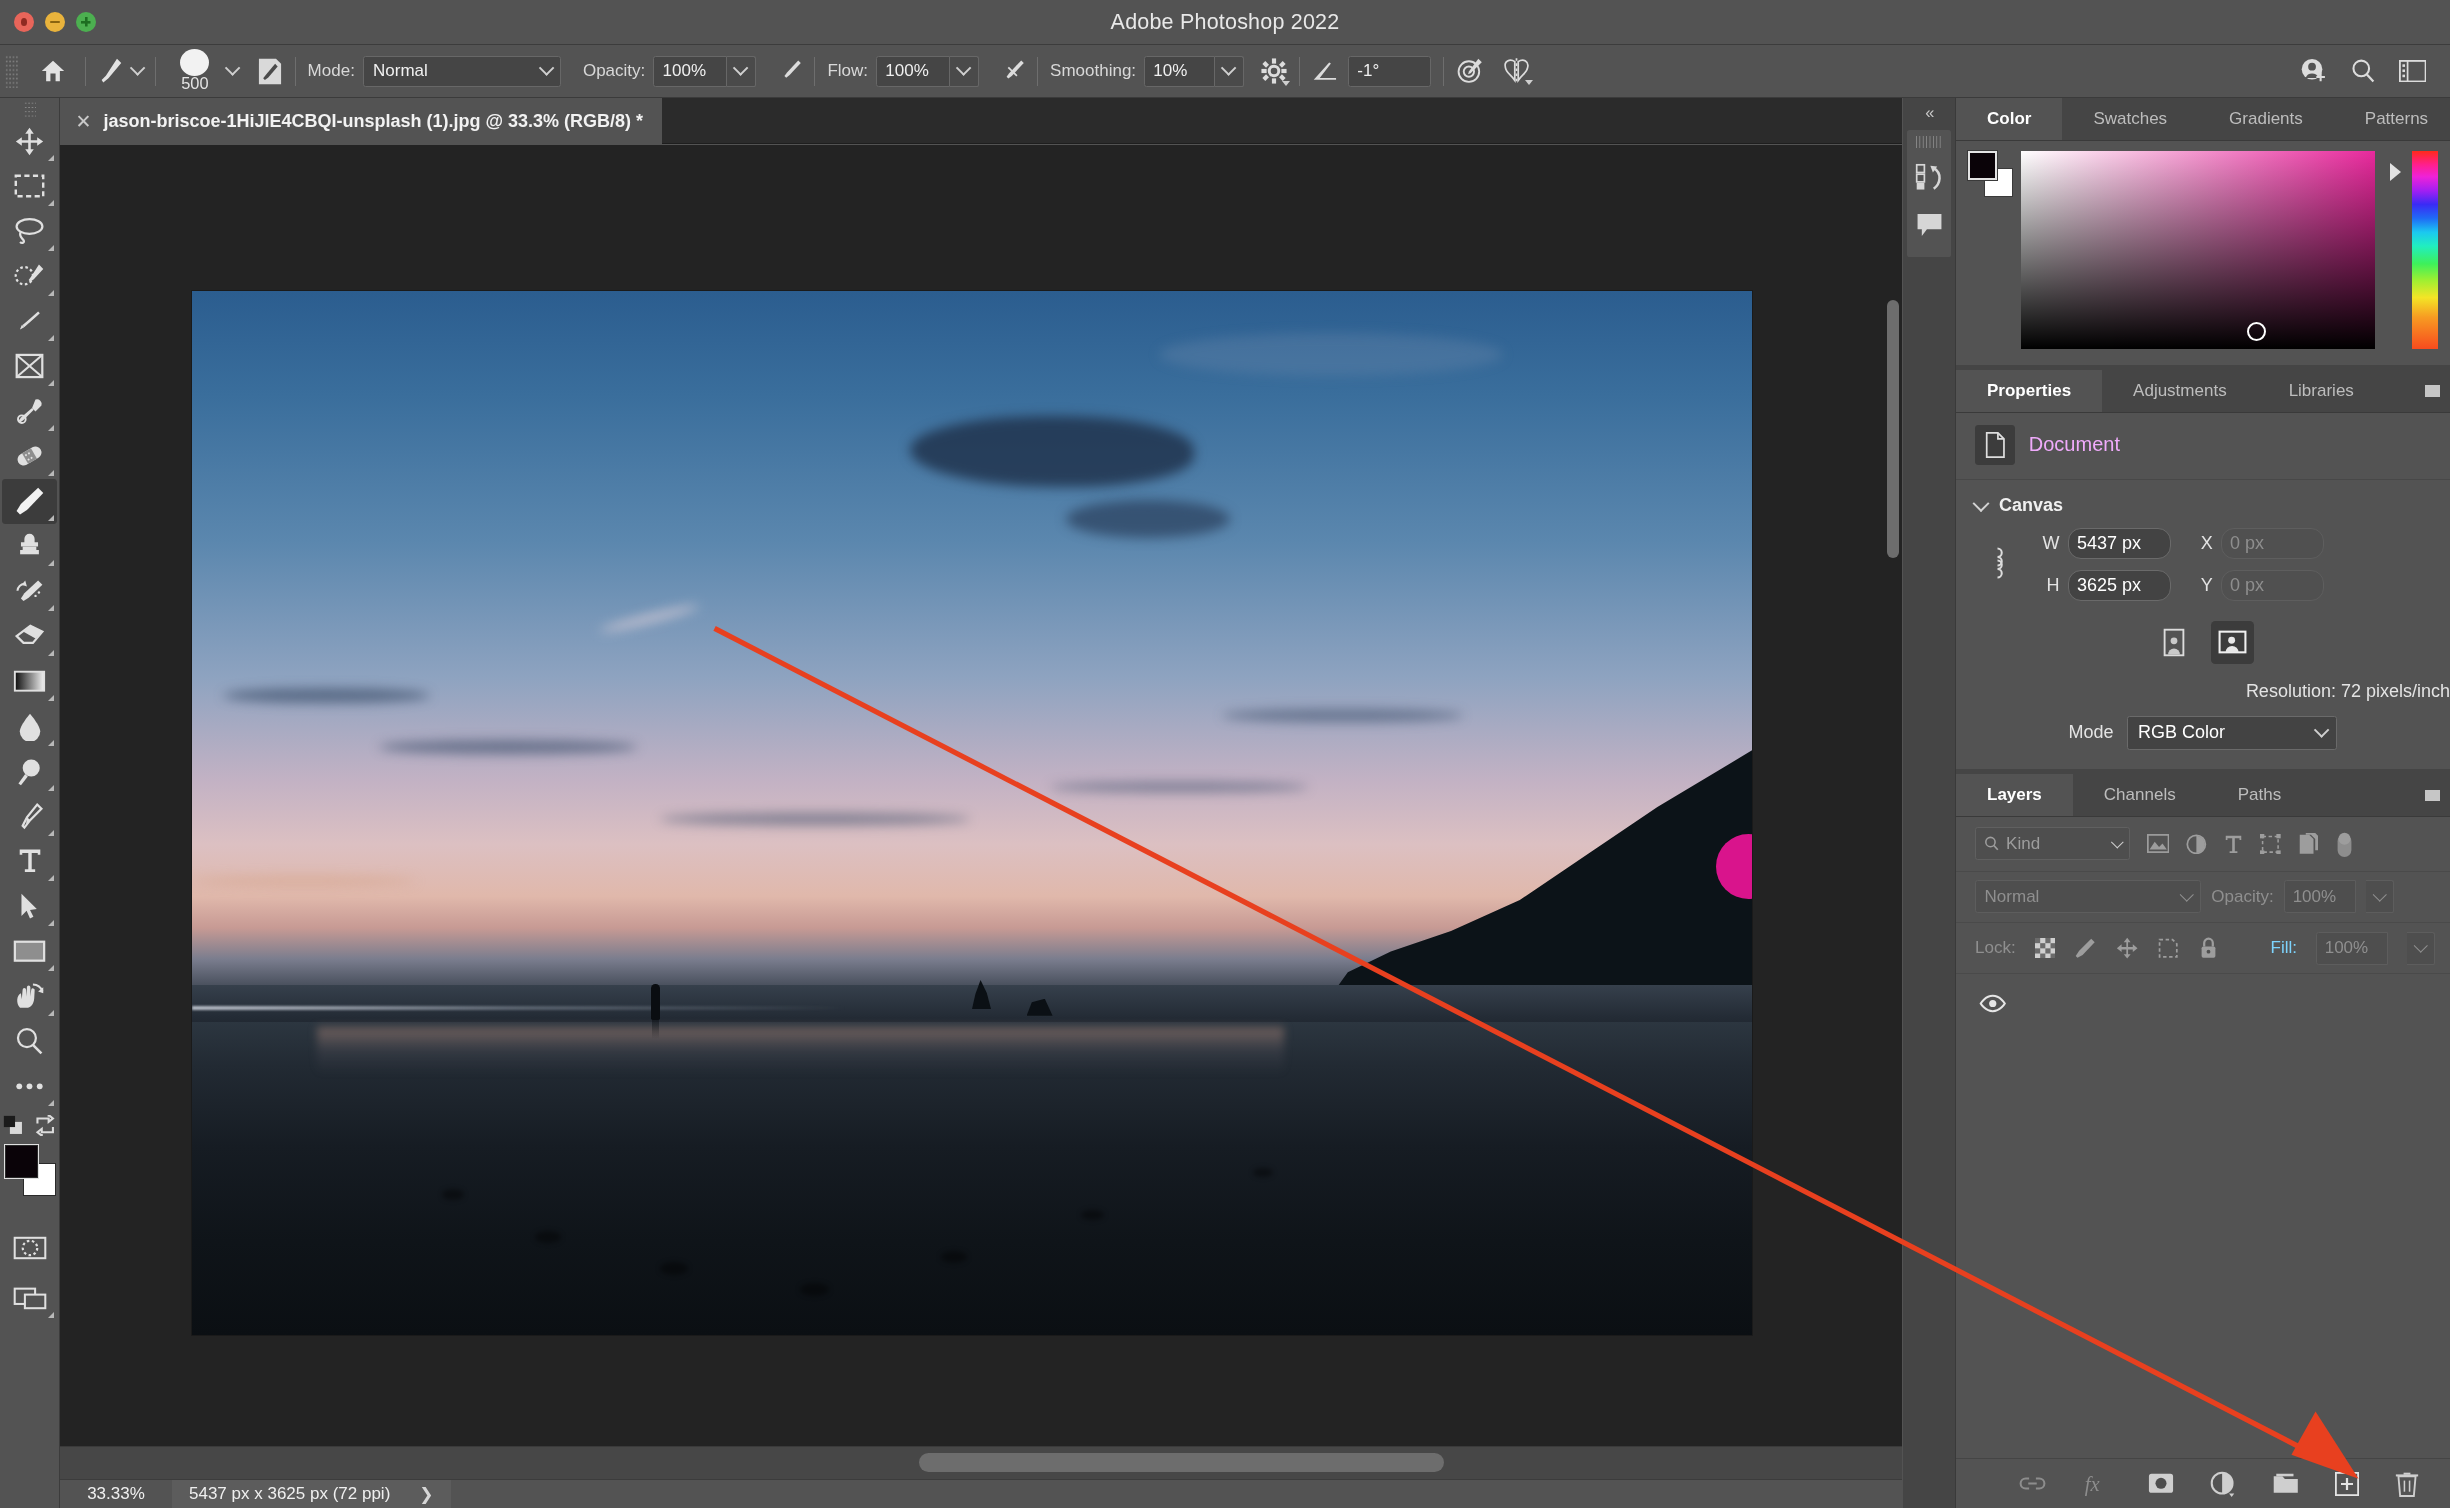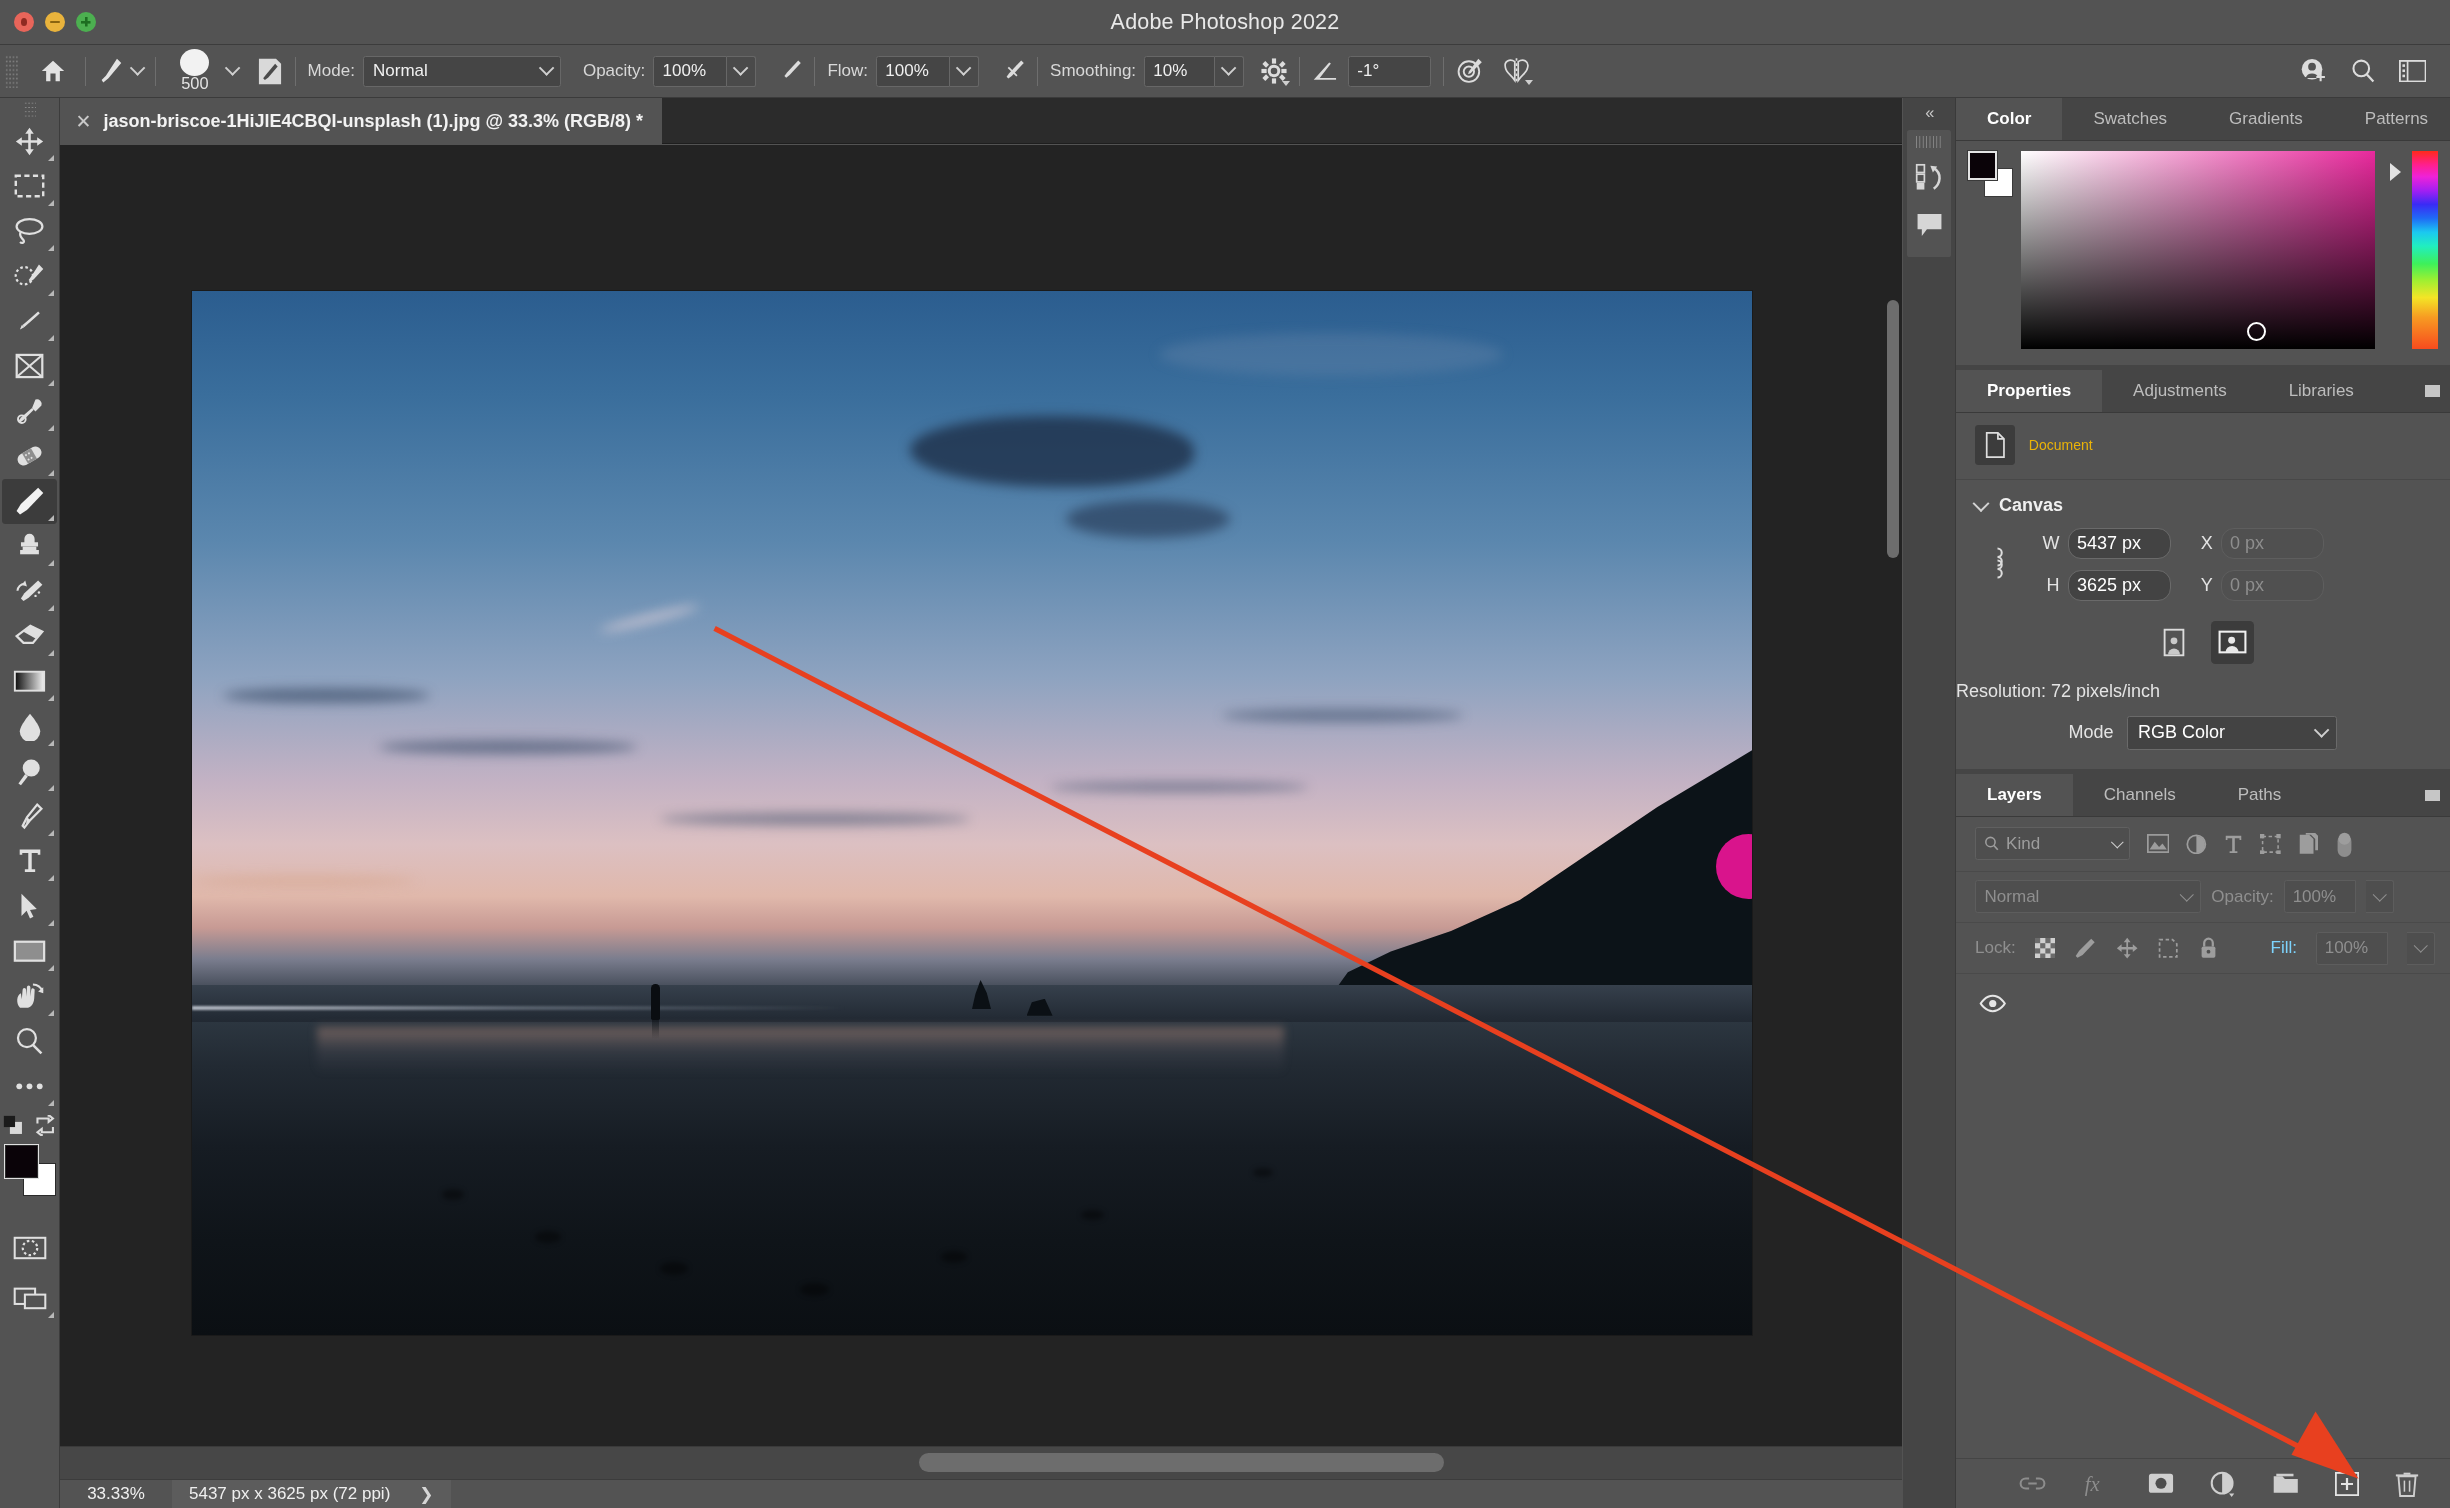--- a/index.html
+++ b/index.html
@@ -324,21 +324,21 @@
   
   .prop-body { padding: 0; }
   .prop-doc {
     display: flex; align-items: center; gap: 13.8px; padding: 12px 19px 13.8px 19px;
     border-bottom: 0.9px solid #484848;
   }
   .doc-ico {
     width: 40px; height: 40px; background: #3c3c3c; border-radius: 3.4px;
     display: flex; align-items: center; justify-content: center;
   }
-  .doc-lbl { font-size: 14px; color: #eab308; }
+  .doc-lbl { font-size: 20px; color: #f0abfc; }
   .sec-head {
     display: flex; align-items: center; gap: 12px; padding: 15.5px 19px 8.6px;
     font-size: 18px; color: #f0f0f0; font-weight: bold;
   }
   .tw {
     width: 12px; height: 12px; border-right: 2px solid #d3d3d3; border-bottom: 2px solid #d3d3d3;
     transform: rotate(45deg) translate(-1.7px,-1.7px);
   }
   .canvas-grid {
     display: grid; grid-template-columns: 45px 31px 103px 33px 103px;
@@ -350,21 +350,21 @@
     background: #434343; border: 0.9px solid #6a6a6a; border-radius: 13px; height: 31px;
     display: flex; align-items: center; padding: 0 7.7px; font-size: 18px; color: #ffffff;
   }
   .g-in.ghost { border-color: #5e5e5e; color: #8e8e8e; background: #505050; }
   .ar-row { display: flex; align-items: center; justify-content: center; gap: 15.5px; padding: 17px 0 5.2px; }
   .ar-btn {
     width: 43px; height: 43px; border-radius: 4.3px;
     display: flex; align-items: center; justify-content: center;
   }
   .ar-btn.active { background: #3c3c3c; }
-  .res-line { text-align: left; font-size: 18px; color: #e4e4e4; padding: 12px 0 13.8px; }
+  .res-line { text-align: right; font-size: 18px; color: #e4e4e4; padding: 12px 0 13.8px; }
   .mode-row { display: flex; align-items: center; justify-content: center; gap: 13.8px; padding-bottom: 19px; }
   .mode-lbl { font-size: 18px; color: #e4e4e4; }
   .mode-combo {
     width: 210px; height: 34px; background: #434343; border: 0.9px solid #6a6a6a; border-radius: 2.6px;
     display: flex; align-items: center; justify-content: space-between; padding: 0 9.5px;
     font-size: 18px; color: #ffffff;
   }
 
   
   .layers-filter {

